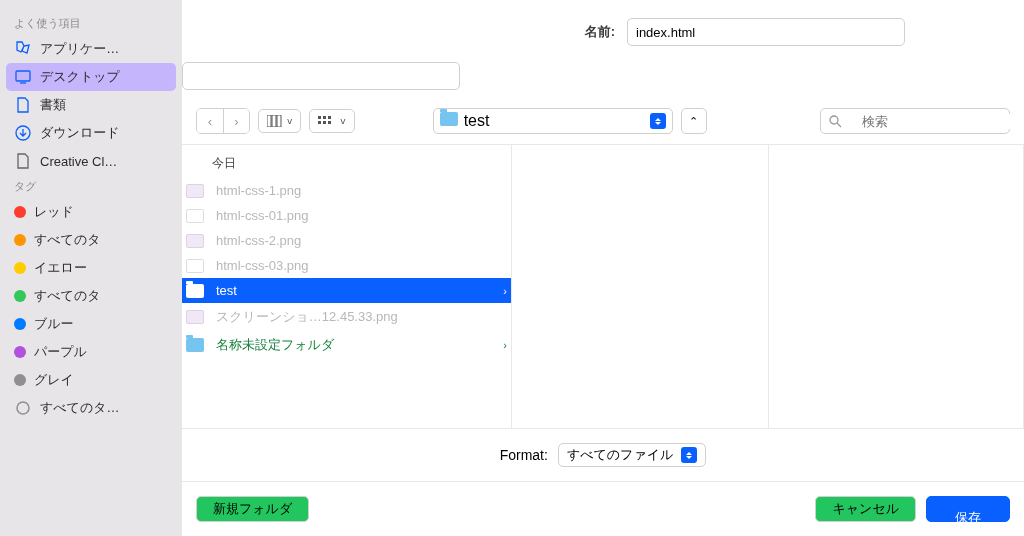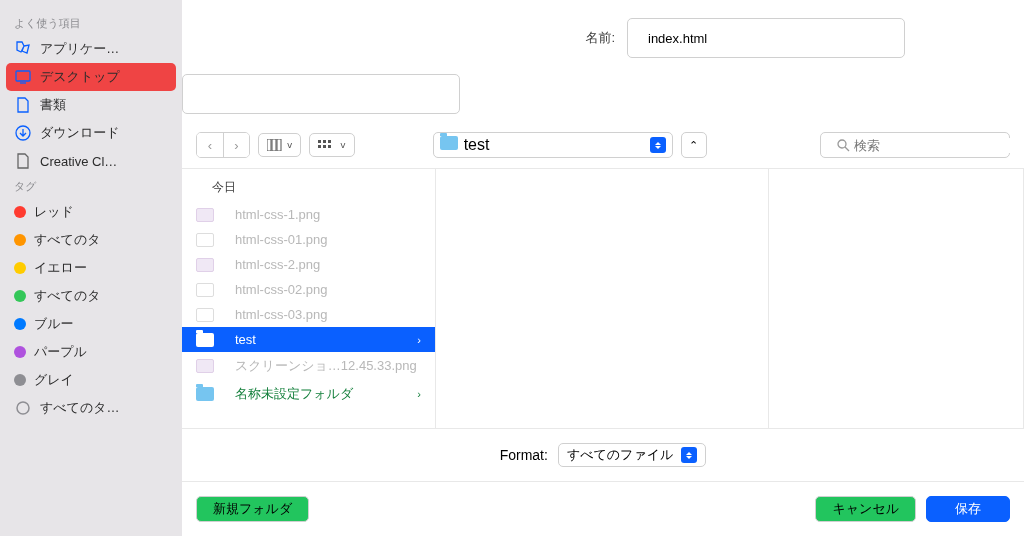--- a/index.html
+++ b/index.html
@@ -1,61 +1,61 @@
 <!DOCTYPE html>
 <html><head>
 <meta charset="utf-8">
 <style>
 * { margin: 0; padding: 0; box-sizing: border-box; font-family: -apple-system, BlinkMacSystemFont, "Hiragino Sans", sans-serif; }
 body { background: #fff; width: 1024px; height: 536px; overflow: hidden; display: flex; }
 .sidebar { width: 182px; background: #e7e5e8; height: 100%; padding: 12px 0; overflow: hidden; }
 .sidebar-section-title { font-size: 11px; color: #8a8a8e; padding: 4px 14px; font-weight: 500; }
 .sidebar-item { display: flex; align-items: center; padding: 5px 14px; font-size: 13px; color: #2c2c2c; cursor: pointer; gap: 8px; }
-.sidebar-item.selected { background: #ef4444; border-radius: 5px; margin: 0 6px; padding: 5px 8px; }
+.sidebar-item.selected { background: #c4b5fd; border-radius: 5px; margin: 0 6px; padding: 5px 8px; }
 .sidebar-icon { width: 18px; height: 18px; display: flex; align-items: center; justify-content: center; flex-shrink: 0; }
 .tag-dot { width: 12px; height: 12px; border-radius: 50%; flex-shrink: 0; }
 .main { flex: 1; display: flex; flex-direction: column; }
 .form-row { display: flex; align-items: center; padding: 8px 0; }
-.form-label { width: 445px; text-align: right; font-size: 13px; color: #3c3c3c; padding-right: 12px; }
-.form-input { width: 278px; height: 40px; border: 1px solid #d0d0d0; border-radius: 5px; padding: 0 20px; font-size: 13px; }
+.form-label { width: 445px; text-align: right; font-size: 13px; color: #3c3c3c; padding-right: 12px; font-weight: bold; }
+.form-input { width: 278px; height: 28px; border: 1px solid #d0d0d0; border-radius: 5px; padding: 0 8px; font-size: 13px; }
 .toolbar { display: flex; align-items: center; padding: 10px 14px; gap: 8px; border-bottom: 1px solid #e8e8e8; }
 .nav-group { display: flex; border: 1px solid #d0d0d0; border-radius: 5px; overflow: hidden; }
 .nav-btn { width: 26px; height: 24px; display: flex; align-items: center; justify-content: center; background: #fff; border: none; cursor: pointer; color: #999; font-size: 13px; }
 .nav-btn + .nav-btn { border-left: 1px solid #d0d0d0; }
 .view-btn { height: 24px; padding: 0 8px; border: 1px solid #d0d0d0; border-radius: 5px; background: #fff; display: flex; align-items: center; gap: 4px; cursor: pointer; font-size: 12px; }
 .location-dropdown { flex: 0 0 240px; margin-left: 70px; height: 26px; border: 1px solid #d0d0d0; border-radius: 5px; display: flex; align-items: center; padding: 0 6px; gap: 6px; cursor: pointer; position: relative; }
 .dropdown-caret { width: 16px; height: 16px; background: #0a60ff; border-radius: 3px; display: flex; flex-direction: column; align-items: center; justify-content: center; margin-left: auto; }
 .dropdown-caret::before { content: ""; border-left: 3px solid transparent; border-right: 3px solid transparent; border-bottom: 3px solid #fff; margin-bottom: 1px; }
 .dropdown-caret::after { content: ""; border-left: 3px solid transparent; border-right: 3px solid transparent; border-top: 3px solid #fff; }
 .expand-btn { width: 26px; height: 26px; border: 1px solid #d0d0d0; border-radius: 5px; background: #fff; display: flex; align-items: center; justify-content: center; cursor: pointer; font-size: 11px; }
-.search-box { margin-left: auto; width: 190px; height: 26px; border: 1px solid #d0d0d0; border-radius: 5px; display: flex; align-items: center; padding: 0 16px; gap: 4px; }
+.search-box { margin-left: auto; width: 190px; height: 26px; border: 1px solid #d0d0d0; border-radius: 5px; display: flex; align-items: center; padding: 0 8px; gap: 20px; }
 .search-box input { border: none; outline: none; flex: 1; font-size: 13px; }
 .browser { flex: 1; display: flex; }
 .column { border-right: 1px solid #e8e8e8; }
-.col1 { width: 254px; }
+.col1 { width: 330px; }
 .col2 { flex: 1; }
 .col3 { width: 255px; }
 .column-header { font-size: 12px; color: #3c3c3c; padding: 10px 14px 6px 30px; }
-.file-row { display: flex; align-items: center; padding: 5px 14px; font-size: 13px; gap: 21px; color: #b8b8b8; }
+.file-row { display: flex; align-items: center; padding: 5px 4px; font-size: 13px; gap: 12px; color: #b8b8b8; }
 .file-row.active { color: #15803d; }
 .file-row.selected { background: #0a60ff; color: #fff; border-radius: 0; }
 .file-icon { width: 18px; height: 14px; flex-shrink: 0; }
 .folder-icon-small { width: 18px; height: 14px; background: #76c5f0; border-radius: 2px; position: relative; }
 .folder-icon-small::before { content: ""; position: absolute; top: -3px; left: 0; width: 7px; height: 3px; background: #76c5f0; border-radius: 1px 1px 0 0; }
 .folder-icon-small.sel { background: #fff; }
 .folder-icon-small.sel::before { background: #fff; }
 .img-icon { width: 18px; height: 14px; background: #f0e8f5; border-radius: 2px; border: 1px solid #e0d0e8; }
 .img-icon.wh { background: #fff; border: 1px solid #ddd; }
 .file-row .chevron { margin-left: auto; font-size: 11px; }
 .format-bar { display: flex; align-items: center; justify-content: center; padding: 14px; gap: 10px; border-top: 1px solid #e8e8e8; }
 .format-label { font-size: 14px; }
 .format-select { height: 24px; padding: 0 8px; border: 1px solid #d0d0d0; border-radius: 5px; display: flex; align-items: center; gap: 8px; font-size: 13px; cursor: pointer; }
 .footer { display: flex; align-items: center; padding: 14px; gap: 10px; border-top: 1px solid #e8e8e8; }
 .btn { height: 26px; padding: 0 16px; border: 1px solid #d0d0d0; border-radius: 5px; background: #22c55e; font-size: 13px; cursor: pointer; }
-.btn.primary { background: #0a60ff; color: #fff; border-color: #0a60ff; padding: 3px 28px; }
+.btn.primary { background: #0a60ff; color: #fff; border-color: #0a60ff; padding: 12px 28px; }
 .spacer { flex: 1; }
 svg { display: block; }
 </style>
 </head>
 <body>
 
 <div class="sidebar">
   <div class="sidebar-section-title">よく使う項目</div>
   <div id="fav-list">
       <div class="sidebar-item">
@@ -215,24 +215,20 @@
           <div class="file-row">
             <span class="file-icon img-icon wh"></span>
             <span>html-css-01.png</span>
           </div>
           <div class="file-row">
             <span class="file-icon img-icon"></span>
             <span>html-css-2.png</span>
           </div>
           <div class="file-row">
             <span class="file-icon img-icon wh"></span>
-            <span>html-css-02.png</span>
-          </div>
-          <div class="file-row">
-            <span class="file-icon img-icon wh"></span>
             <span>html-css-03.png</span>
           </div>
           <div class="file-row selected">
             <span class="folder-icon-small sel"></span>
             <span>test</span>
             <span class="chevron">›</span>
           </div>
           <div class="file-row">
             <span class="file-icon img-icon"></span>
             <span>スクリーンショ…12.45.33.png</span>

